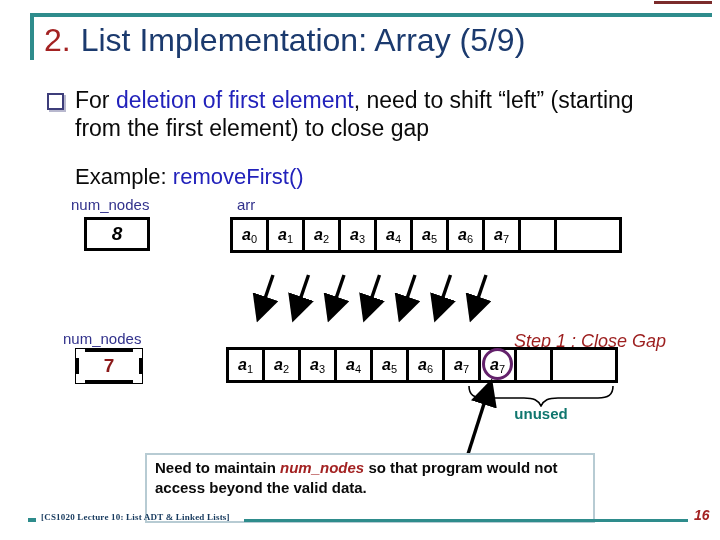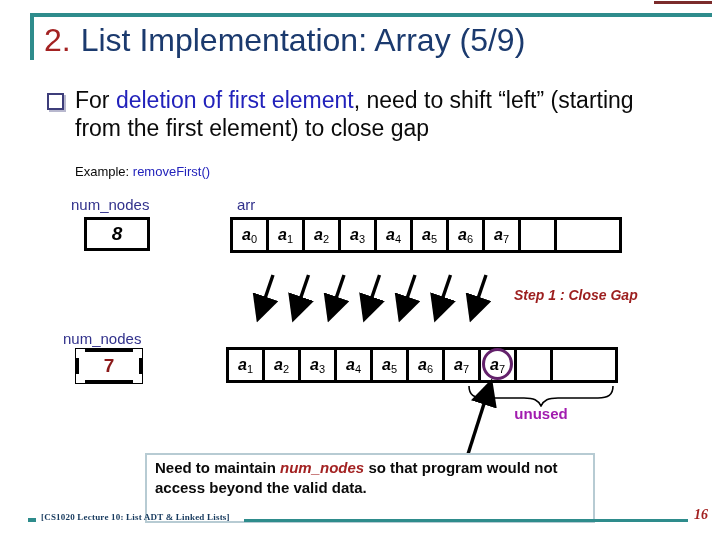--- a/index.html
+++ b/index.html
@@ -13,21 +13,21 @@
 
   .title{position:absolute;left:44px;top:22px;font-size:32px;white-space:nowrap;color:#1b3a6e;}
   .title .num{color:#a32222;margin-right:10px;}
 
   
   .bullet-sq{position:absolute;left:47px;top:93px;width:13px;height:13px;background:#fff;
              border:2px solid #3d3d7a;box-shadow:2px 2px 0 rgba(125,125,165,.55);}
   .bullet-text{position:absolute;left:75px;top:86px;width:592px;font-size:23px;line-height:1.22;color:#0a0a0a;}
   .blue{color:#2222bb;text-align:center;}
 
-  .example{position:absolute;left:75px;top:164px;font-size:13px;color:#0a0a0a;}
+  .example{position:absolute;left:75px;top:164px;font-size:22px;color:#0a0a0a;}
 
   
   .nn-label{position:absolute;font-size:15px;color:#32328c;}
   .vbox{position:absolute;width:60px;height:28px;border:4px solid #000;background:#fff;
         display:flex;align-items:center;justify-content:center;font-size:19px;font-weight:bold;}
   .vbox .notch{position:absolute;width:9px;height:9px;background:#fff;}
   .n-tl{left:-3px;top:-3px;} .n-tr{right:-3px;top:-3px;}
   .n-bl{left:-3px;bottom:-3px;} .n-br{right:-3px;bottom:-3px;}
   .val-8{font-style:italic;color:#000;}
   .val-7{color:#8b1a1a;}
@@ -42,39 +42,39 @@
   .cell sub{font-style:normal;font-weight:normal;font-size:11px;transform:translateY(4px);}
   .cell.circled{position:relative;}
   .ring{position:absolute;left:1px;top:-2px;width:31px;height:32px;box-sizing:border-box;
         border:3px solid #63216b;border-radius:50%;}
 
   
   .shift-arrows{position:absolute;left:248px;top:272px;width:252px;height:54px;}
   .pointer-arrow{position:absolute;left:458px;top:376px;width:44px;height:82px;}
   .brace{position:absolute;left:466px;top:385px;width:150px;height:22px;}
 
-  .step{position:absolute;font-size:14px;font-weight:bold;font-style:italic;color:#9c1e1e;white-space:nowrap;}
+  .step{position:absolute;font-size:18px;font-weight:normal;font-style:italic;color:#9c1e1e;white-space:nowrap;margin-top:44px;}
   .step1{left:514px;top:287px;}
   .step2{left:44px;top:398px;}
 
   .unused{position:absolute;left:466px;top:405px;width:150px;text-align:center;
-          font-size:15px;font-weight:bold;color:#a21caf;}
+          font-size:15px;font-weight:bold;color:#0f766e;}
 
   
   .note{position:absolute;left:145px;top:453px;width:430px;border:2px solid #b7cbd3;
         background:#fff;padding:3px 8px 22px 8px;font-size:15px;font-weight:bold;line-height:1.35;color:#0a0a0a;}
   .note .hl{color:#a32222;font-style:italic;}
 
   
   .f-sq{position:absolute;left:28px;top:518px;width:8px;height:4px;background:#2e8c8c;}
   .f-text{position:absolute;left:41px;top:512px;font-size:9px;font-weight:bold;
           letter-spacing:.2px;color:#173a5e;white-space:nowrap;font-family:Liberation Serif, serif;}
   .f-line{position:absolute;left:244px;top:519px;width:444px;height:3px;background:#2e8c8c;}
   .f-page{position:absolute;left:694px;top:507px;font-size:14px;font-weight:bold;
-          font-style:italic;color:#a32222;font-family:Liberation Serif, serif;}
+          font-style:italic;color:#a32222;}
 </style>
 </head>
 <body>
 
 <div class="slide">
 
   <div class="red-seg"></div>
   <div class="top-line"></div>
   <div class="left-bar"></div>
 

